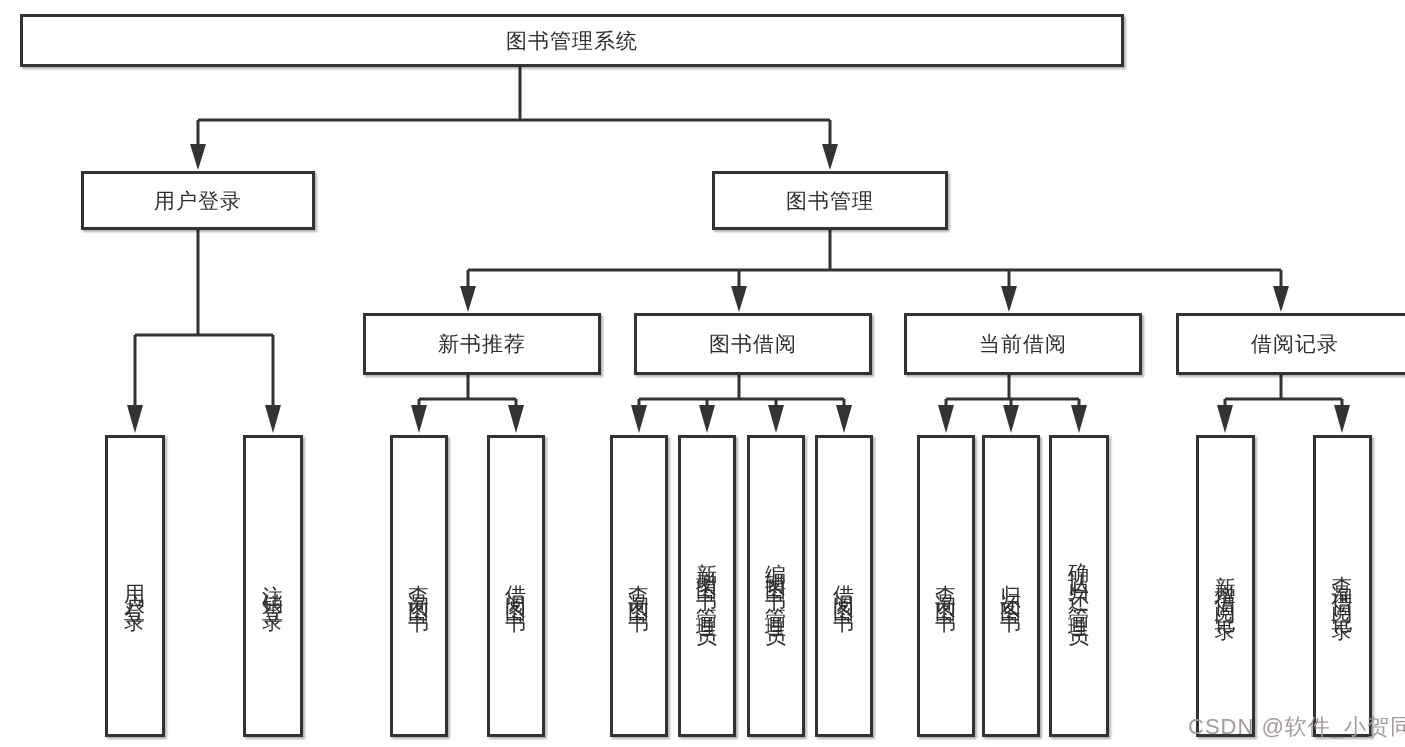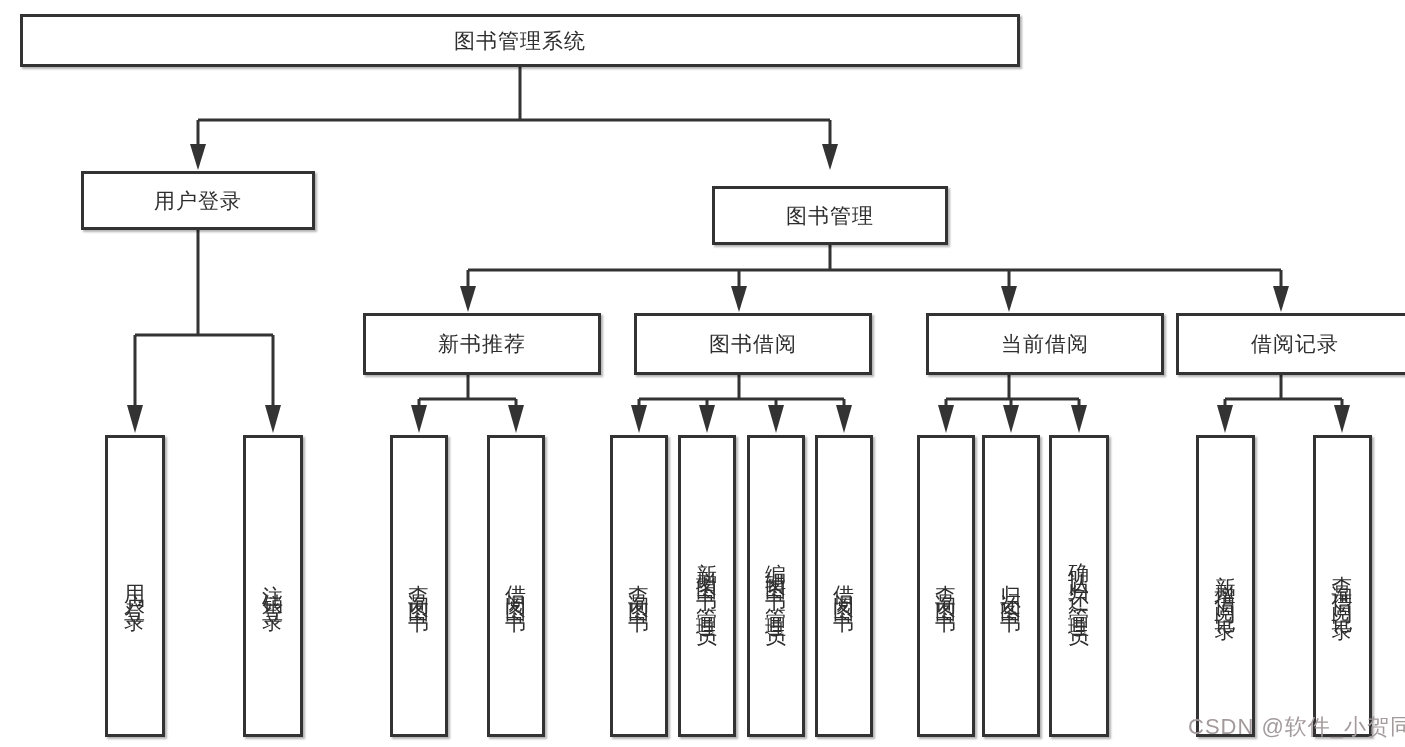--- a/index.html
+++ b/index.html
@@ -12,25 +12,25 @@
     position:absolute;box-sizing:border-box;background:#ffffff;
     border:3px solid #333333;box-shadow:2px 2px 2px rgba(0,0,0,0.30);
     display:flex;align-items:center;justify-content:center;
     font-size:21px;letter-spacing:1px;color:#2e2e2e;white-space:nowrap;
   }
   .hbox{height:59px;}
   .vbox{
     top:435px;height:302px;writing-mode:vertical-rl;text-orientation:mixed;
     letter-spacing:9px;line-height:1;padding:6px 0;
   }
-  .root{left:20px;top:14px;width:1000px;height:53px;}
+  .root{left:20px;top:14px;width:1104px;height:53px;}
   .l2a{left:81px;top:171px;width:234px;}
-  .l2b{left:712px;top:186px;width:236px;}
+  .l2b{left:712px;top:171px;width:236px;}
   .l3{top:313px;width:238px;height:62px;}
-  .l3a{left:363px;} .l3b{left:634px;} .l3c{left:904px;margin-left:22px;} .l3d{left:1176px;justify-content:center;}
+  .l3a{left:363px;} .l3b{left:634px;} .l3c{left:904px;} .l3d{left:1176px;justify-content:center;}
   .g1a{left:105px;width:60px;} .g1b{left:243px;width:60px;}
   .g2a{left:390px;width:58px;} .g2b{left:487px;width:58px;}
   .g3a{left:610px;width:58px;} .g3b{left:678px;width:58px;}
   .g3c{left:747px;width:58px;} .g3d{left:815px;width:58px;}
   .g4a{left:917px;width:58px;} .g4b{left:982px;width:58px;} .g4c{left:1049px;width:60px;}
   .g5a{left:1196px;width:59px;} .g5b{left:1313px;width:59px;}
   .edge{stroke:#333333;stroke-width:3;fill:none;}
   .arrow{fill:#333333;stroke:none;}
   .watermark{
     position:absolute;left:1188px;top:712px;font-size:22px;letter-spacing:1px;

